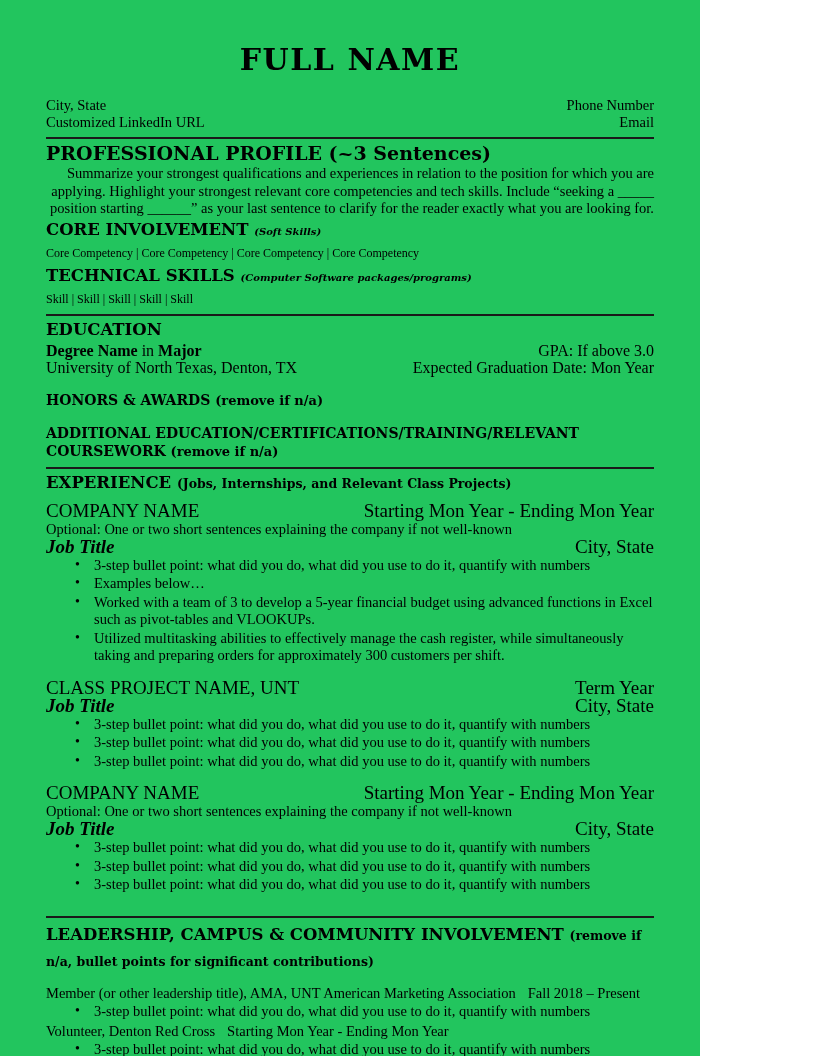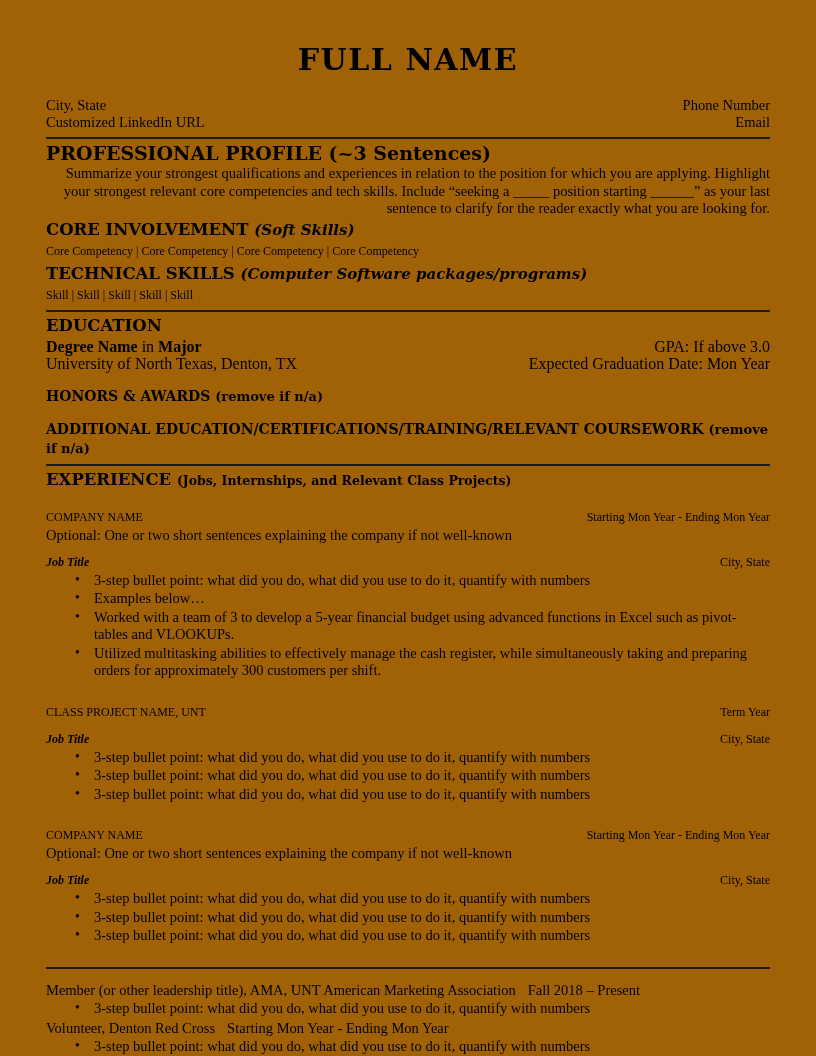--- a/index.html
+++ b/index.html
@@ -2,23 +2,23 @@
 <html><head>
 <meta charset="utf-8">
 <style>
   html, body {
     margin: 0;
     padding: 0;
     background: #ffffff;
   }
   .page {
     position: relative;
-    width: 816px;
+    width: 700px;
     height: 1056px;
-    background: #a16207;
+    background: #22c55e;
     box-sizing: border-box;
     padding: 0 46px;
     font-family: "Liberation Serif", "DejaVu Serif", serif;
     color: #000000;
     overflow: hidden;
   }
 
   
   .doc-name {
     text-align: center;
@@ -55,21 +55,21 @@
     line-height: 20px;
     margin: 2px 0 2px 0;
   }
   .sec-head.big {
     font-size: 16.5px;
   }
   .sec-sub-ital {
     font-family: "DejaVu Serif", "Liberation Serif", serif;
     font-weight: bold;
     font-style: italic;
-    font-size: 15px;
+    font-size: 10px;
   }
   .sec-sub-bold {
     font-family: "DejaVu Serif", "Liberation Serif", serif;
     font-weight: bold;
     font-style: normal;
     font-size: 12.5px;
   }
 
   
   .body-text {
@@ -105,23 +105,22 @@
   }
   .spacer-14 { height: 14px; }
   .spacer-6 { height: 6px; }
 
   
   .entry { margin-top: 0; }
   .entry-title-row {
     display: flex;
     justify-content: space-between;
     align-items: baseline;
-    font-size: 12px;
-    line-height: 18px;
-    margin-top: 9px;
+    font-size: 19px;
+    line-height: 18px;
   }
   .entry-title-row .right { text-align: right; white-space: nowrap; padding-left: 12px; }
   .job-title {
     font-weight: bold;
     font-style: italic;
   }
   .entry-note {
     font-size: 14.5px;
     line-height: 18px;
   }
@@ -280,20 +279,24 @@
     </div>
     <ul class="bullets">
       <li>3-step bullet point: what did you do, what did you use to do it, quantify with numbers</li>
       <li>3-step bullet point: what did you do, what did you use to do it, quantify with numbers</li>
       <li>3-step bullet point: what did you do, what did you use to do it, quantify with numbers</li>
     </ul>
   </div>
 
   <hr class="rule" style="margin-top:22px;">
 
+  <div class="sec-head big" style="line-height:25px;">
+    <span>LEADERSHIP, CAMPUS &amp; COMMUNITY INVOLVEMENT</span>
+    <span class="sec-sub-bold">(remove if n/a, bullet points for significant contributions)</span>
+  </div>
 
   <div class="spacer-6"></div>
 
   <div class="entry">
     <div class="lead-entry-row">
       <div>Member (or other leadership title), AMA, UNT American Marketing Association</div>
       <div class="right">Fall 2018 – Present</div>
     </div>
     <ul class="bullets">
       <li>3-step bullet point: what did you do, what did you use to do it, quantify with numbers</li>

